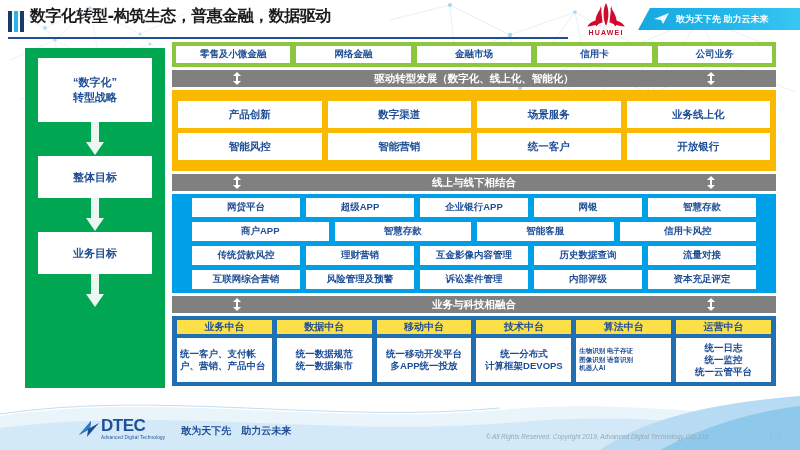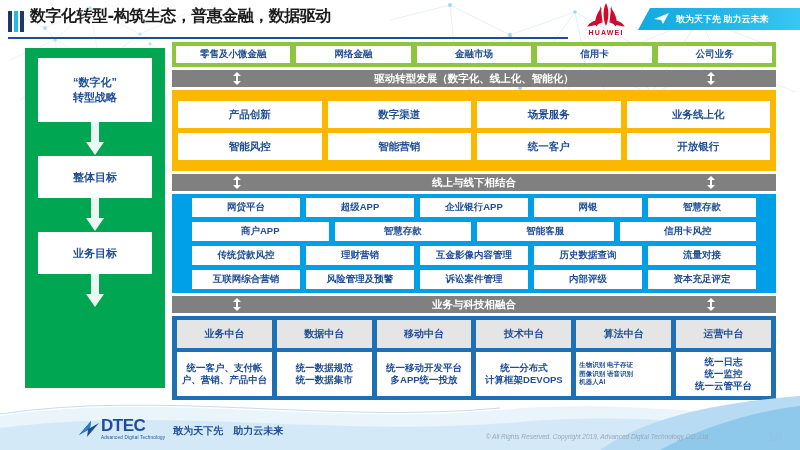--- a/index.html
+++ b/index.html
@@ -93,36 +93,36 @@
     margin: 3px 0; box-sizing: border-box; text-align: right;
   }
   .connector .updown { position: absolute; top: 2px; }
   .connector .updown.l { left: 60px; }
   .connector .updown.r { right: 60px; }
 
   
   .mid-grid { display: flex; gap: 5px; }
   .mid-col { flex: 1 1 0; display: flex; flex-direction: column; gap: 4px; }
   .mid-head {
-    background: #e5e5e5; color: #1f4e96; font-size: 10px; font-weight: bold;
-    height: 28px; display: flex; align-items: center; justify-content: center;
+    background: #fde047; color: #1f4e96; font-size: 10px; font-weight: bold;
+    height: 14px; display: flex; align-items: center; justify-content: center;
     box-sizing: border-box;
   }
   .mid-body {
     background: #ffffff; color: #1f4e96; height: 44px;
     display: flex; align-items: center; justify-content: center;
     box-sizing: border-box; padding: 2px 3px; text-align: center;
     font-size: 9.5px; font-weight: bold; line-height: 1.25;
   }
-  .mid-body.left-align { justify-content: flex-start; text-align: center; }
+  .mid-body.left-align { justify-content: flex-start; text-align: left; }
   .mid-body.tiny { font-size: 6.5px; line-height: 1.35; justify-content: flex-start; text-align: left; font-weight: bold; }
 
   
   .footer { position: absolute; left: 0; bottom: 0; width: 800px; height: 50px; }
-  .dtec { position: absolute; left: 78px; bottom: 10px; display: flex; align-items: flex-end; gap: 8px; }
+  .dtec { position: absolute; left: 78px; bottom: 10px; display: flex; align-items: flex-end; gap: 16px; }
   .dtec-mark { display: flex; align-items: center; gap: 1px; }
   .dtec-word { font-size: 17px; font-weight: bold; color: #1f4e96; letter-spacing: -.5px; line-height: 1; }
   .dtec-sub { font-size: 4.6px; color: #1f4e96; letter-spacing: .2px; margin-top: 1px; }
   .dtec-tag { font-size: 10px; font-weight: bold; color: #1f4e96; padding-bottom: 2px; }
   .copyright {
     position: absolute; right: 92px; bottom: 10px;
     font-size: 6.5px; color: #9aa7b5; font-style: italic; white-space: nowrap;
   }
   .pagenum {
     position: absolute; right: 18px; bottom: 6px;

